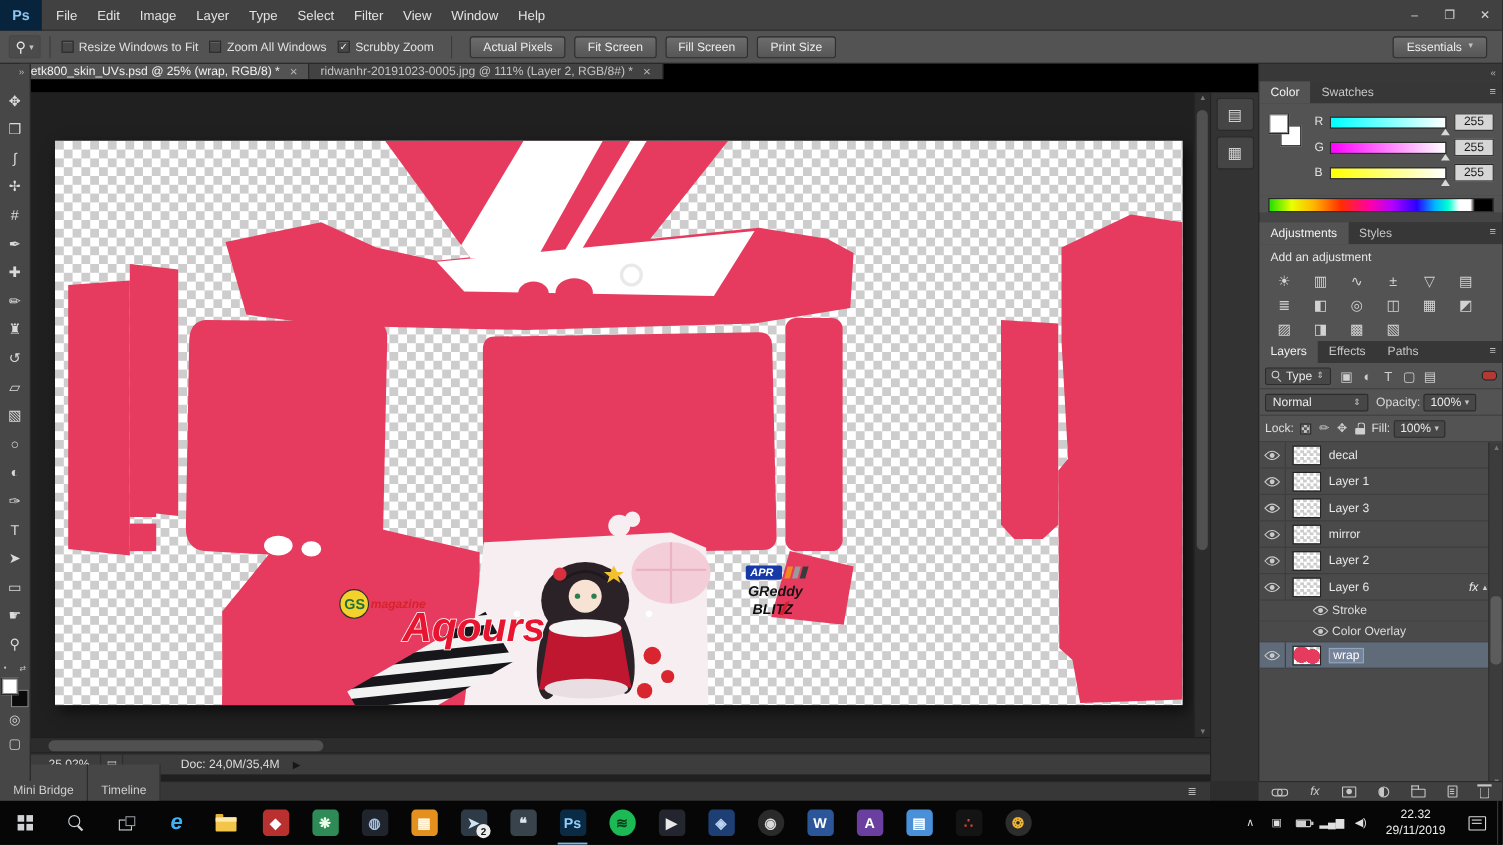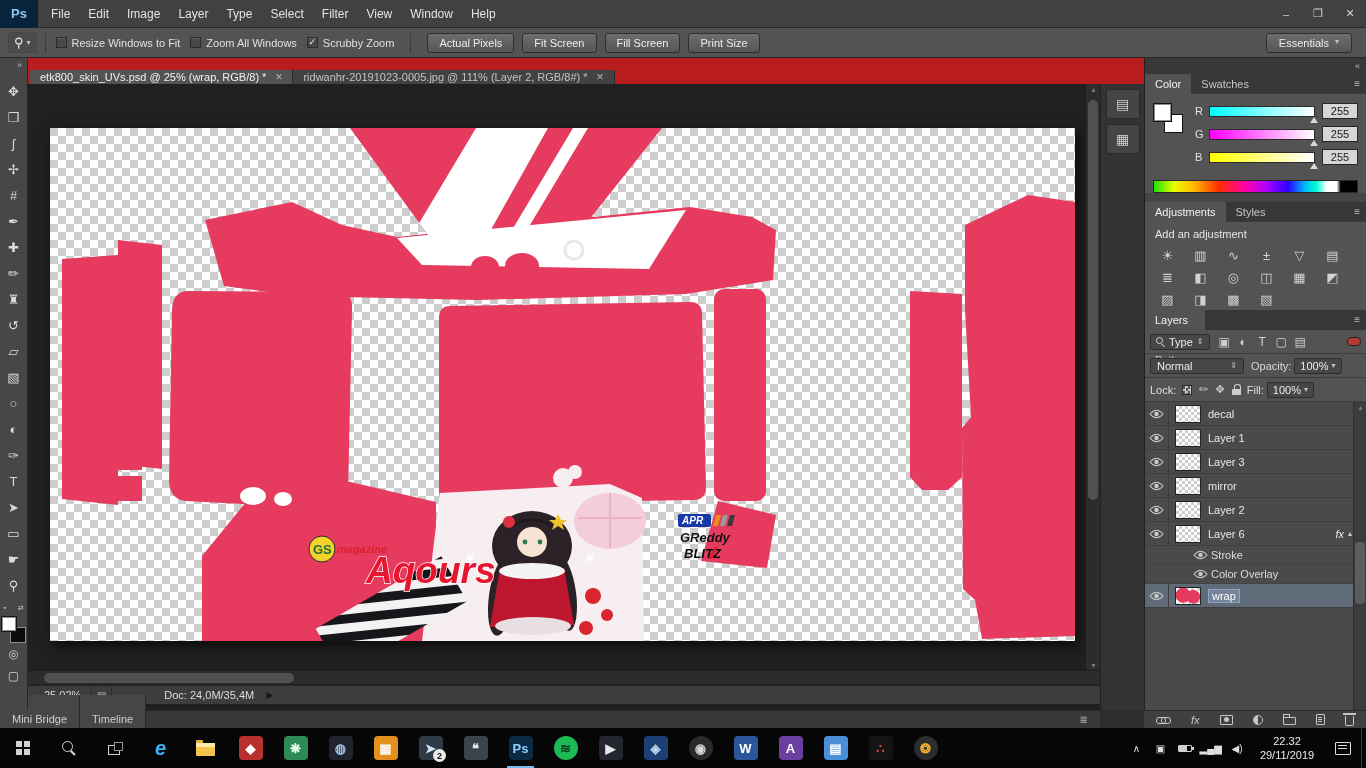--- a/index.html
+++ b/index.html
@@ -21,21 +21,21 @@
 .sep{width:1px;height:20px;background:#3b3b3b;margin:0 8px;}
 #opt-checks{display:flex;align-items:center;}
 .opt-check{display:flex;align-items:center;margin:0 8px 0 2px;color:#e0e0e0;}
 .cbx{width:11px;height:11px;background:#484848;border:1px solid #2b2b2b;box-shadow:inset 0 1px 0 #5f5f5f;margin-right:5px;font-size:9px;color:#f2f2f2;display:flex;align-items:center;justify-content:center;line-height:1;}
 #opt-buttons{display:flex;align-items:center;margin-left:4px;}
 .opt-btn{margin:0 4px;padding:3px 11px;font-size:11px;color:#ececec;background:linear-gradient(#6d6d6d,#565656);border:1px solid #2e2e2e;border-radius:3px;font-family:"Liberation Sans",sans-serif;}
 .workspace{margin-left:auto;margin-right:6px;display:flex;gap:6px;padding:3px 12px;background:linear-gradient(#6d6d6d,#565656);border:1px solid #2e2e2e;border-radius:3px;color:#ececec;}
 .workspace .dd{font-size:8px;color:#c2c2c2;}
 
 
-.tabbar{position:absolute;left:0;top:58px;width:1366px;height:26px;background:#b91c1c;display:flex;align-items:flex-end;padding-left:30px;}
+.tabbar{position:absolute;left:0;top:58px;width:1366px;height:26px;background:#000000;display:flex;align-items:flex-start;padding-left:18px;}
 .doc-tab{display:flex;align-items:center;padding:0 10px;font-size:11px;border-right:1px solid #2a2a2a;white-space:nowrap;}
 .doc-tab.active{background:#535353;color:#f1f1f1;}
 .doc-tab.inactive{background:#424242;color:#c3c3c3;}
 .tab-close{margin-left:9px;color:#b8b8b8;font-size:12px;}
 
 
 .toolbar{position:absolute;left:0;top:58px;width:28px;height:652px;background:#474747;border-right:1px solid #262626;display:flex;flex-direction:column;align-items:center;z-index:5;}
 .tb-chevron{width:100%;text-align:right;padding:2px 5px 0 0;font-size:9px;color:#b9b9b9;height:15px;}
 #tools{display:flex;flex-direction:column;margin-top:5px;}
 .tool{width:28px;height:26px;display:flex;align-items:center;justify-content:center;color:#dadada;font-size:13px;}
@@ -511,23 +511,23 @@
           <span class="adj-icon">▦</span>
           <span class="adj-icon">◩</span>
           <span class="adj-icon">▨</span>
           <span class="adj-icon">◨</span>
           <span class="adj-icon">▩</span>
           <span class="adj-icon">▧</span>
         </div>
     </div>
 
     <div class="panel-tabs">
-      <span id="layers-tabs" style="display:flex;flex-direction:column;">
+      <span id="layers-tabs" style="display:flex;">
           <span class="ptab active">Layers</span>
-          <span class="ptab">Scrubby</span>
+          <span class="ptab">Effects</span>
           <span class="ptab">Paths</span>
         </span>
       <span class="pmenu">≡</span>
     </div>
     <div class="filter-row">
       <span class="kind-box">
         <span class="mini-mag"></span>
         <span>Type</span>
         <span class="spin">⇕</span>
       </span>

